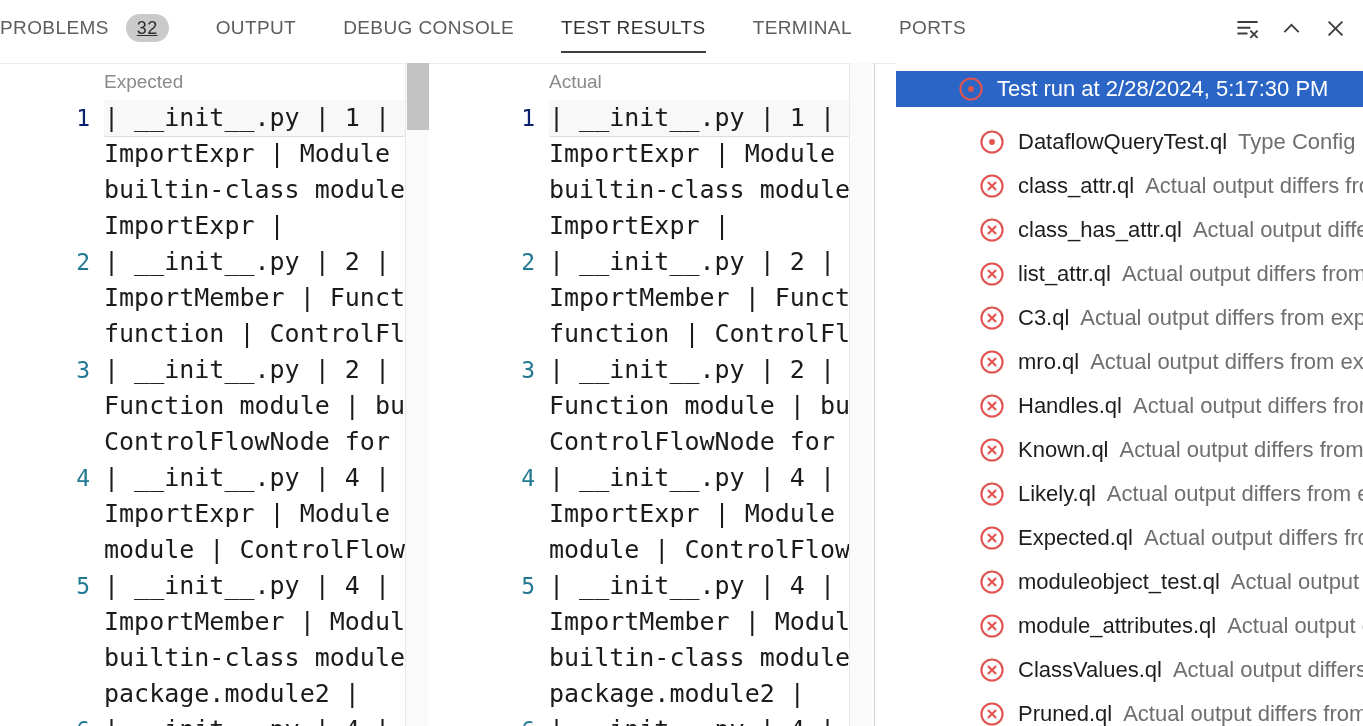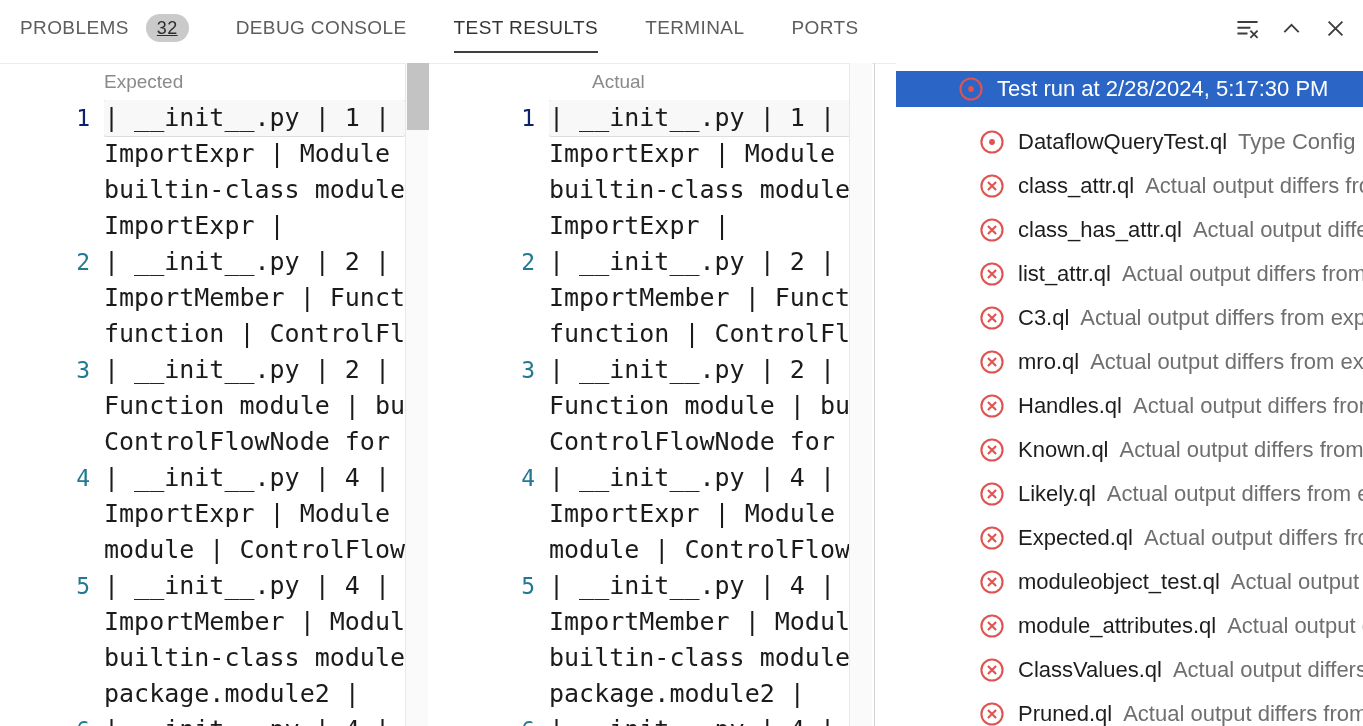--- a/index.html
+++ b/index.html
@@ -5,41 +5,41 @@
   * { box-sizing: border-box; }
   html,body { margin:0; padding:0; }
   body {
     width:1363px; height:726px; overflow:hidden; position:relative;
     background:#ffffff; font-family:"Liberation Sans", sans-serif;
     -webkit-font-smoothing:antialiased;
   }
 
   
   .tabbar { position:absolute; top:0; left:0; right:0; height:56px;
-            display:flex; align-items:center; padding-left:20px; background:#fff; }
+            display:flex; align-items:center; background:#fff; }
   .tab { font-size:19px; letter-spacing:.4px; color:#5d5d5d; margin-right:47px;
          height:56px; display:flex; align-items:center; position:relative; cursor:pointer; }
   .tab.active { color:#333333; font-weight:500; }
   .tab.active::after { content:""; position:absolute; left:0; right:0; bottom:3px;
                        height:2.5px; background:#3f3f3f; }
   .badge { margin-left:17px; background:#cacaca; color:#2e2e2e; border-radius:14px;
            padding:3px 11px; font-size:18px; line-height:22px;text-decoration:underline; }
   .tab-actions { position:absolute; right:10px; top:0; height:56px;
                  display:flex; align-items:center; gap:8px; }
   .icon-btn { width:36px; height:36px; display:flex; align-items:center;
               justify-content:center; cursor:pointer; border-radius:5px; }
   .icon-btn svg { stroke:#3d3d3d; stroke-width:1.3; fill:none; }
 
   
   .content { position:absolute; top:56px; left:0; width:1363px; height:670px; background:#fff; }
   .top-line { position:absolute; top:7px; left:0; width:1363px; height:1px; background:#ececec; }
 
   .pane-label { position:absolute; top:15px; font-size:19px; color:#8a8a8a; }
   #expected-label { left:104px; }
-  #actual-label   { left:549px;margin-left:43px; }
+  #actual-label   { left:549px; }
 
   .editor { position:absolute; top:44px; font-family:"DejaVu Sans Mono", monospace;
             font-size:25px; line-height:36px; color:#1b1b1b; }
   #expected-editor { left:60px;  width:345px; }
   #actual-editor   { left:505px; width:345px; }
   .line  { display:flex; }
   .gutter { flex:none; width:44px; padding-right:14px; text-align:right;
             color:#237893; font-size:23px; }
   .gutter.active { color:#0b216f; }
   .rows { width:301px; overflow:hidden; }
@@ -72,20 +72,23 @@
 </style>
 </head>
 <body>
 
 <div class="tabbar">
   <div class="tab">
     <span>PROBLEMS</span>
     <span class="badge">32</span>
   </div>
   <div class="tab">
+    <span>OUTPUT</span>
+  </div>
+  <div class="tab">
     <span>DEBUG CONSOLE</span>
   </div>
   <div class="tab active">
     <span>TEST RESULTS</span>
   </div>
   <div class="tab">
     <span>TERMINAL</span>
   </div>
   <div class="tab">
     <span>PORTS</span>

